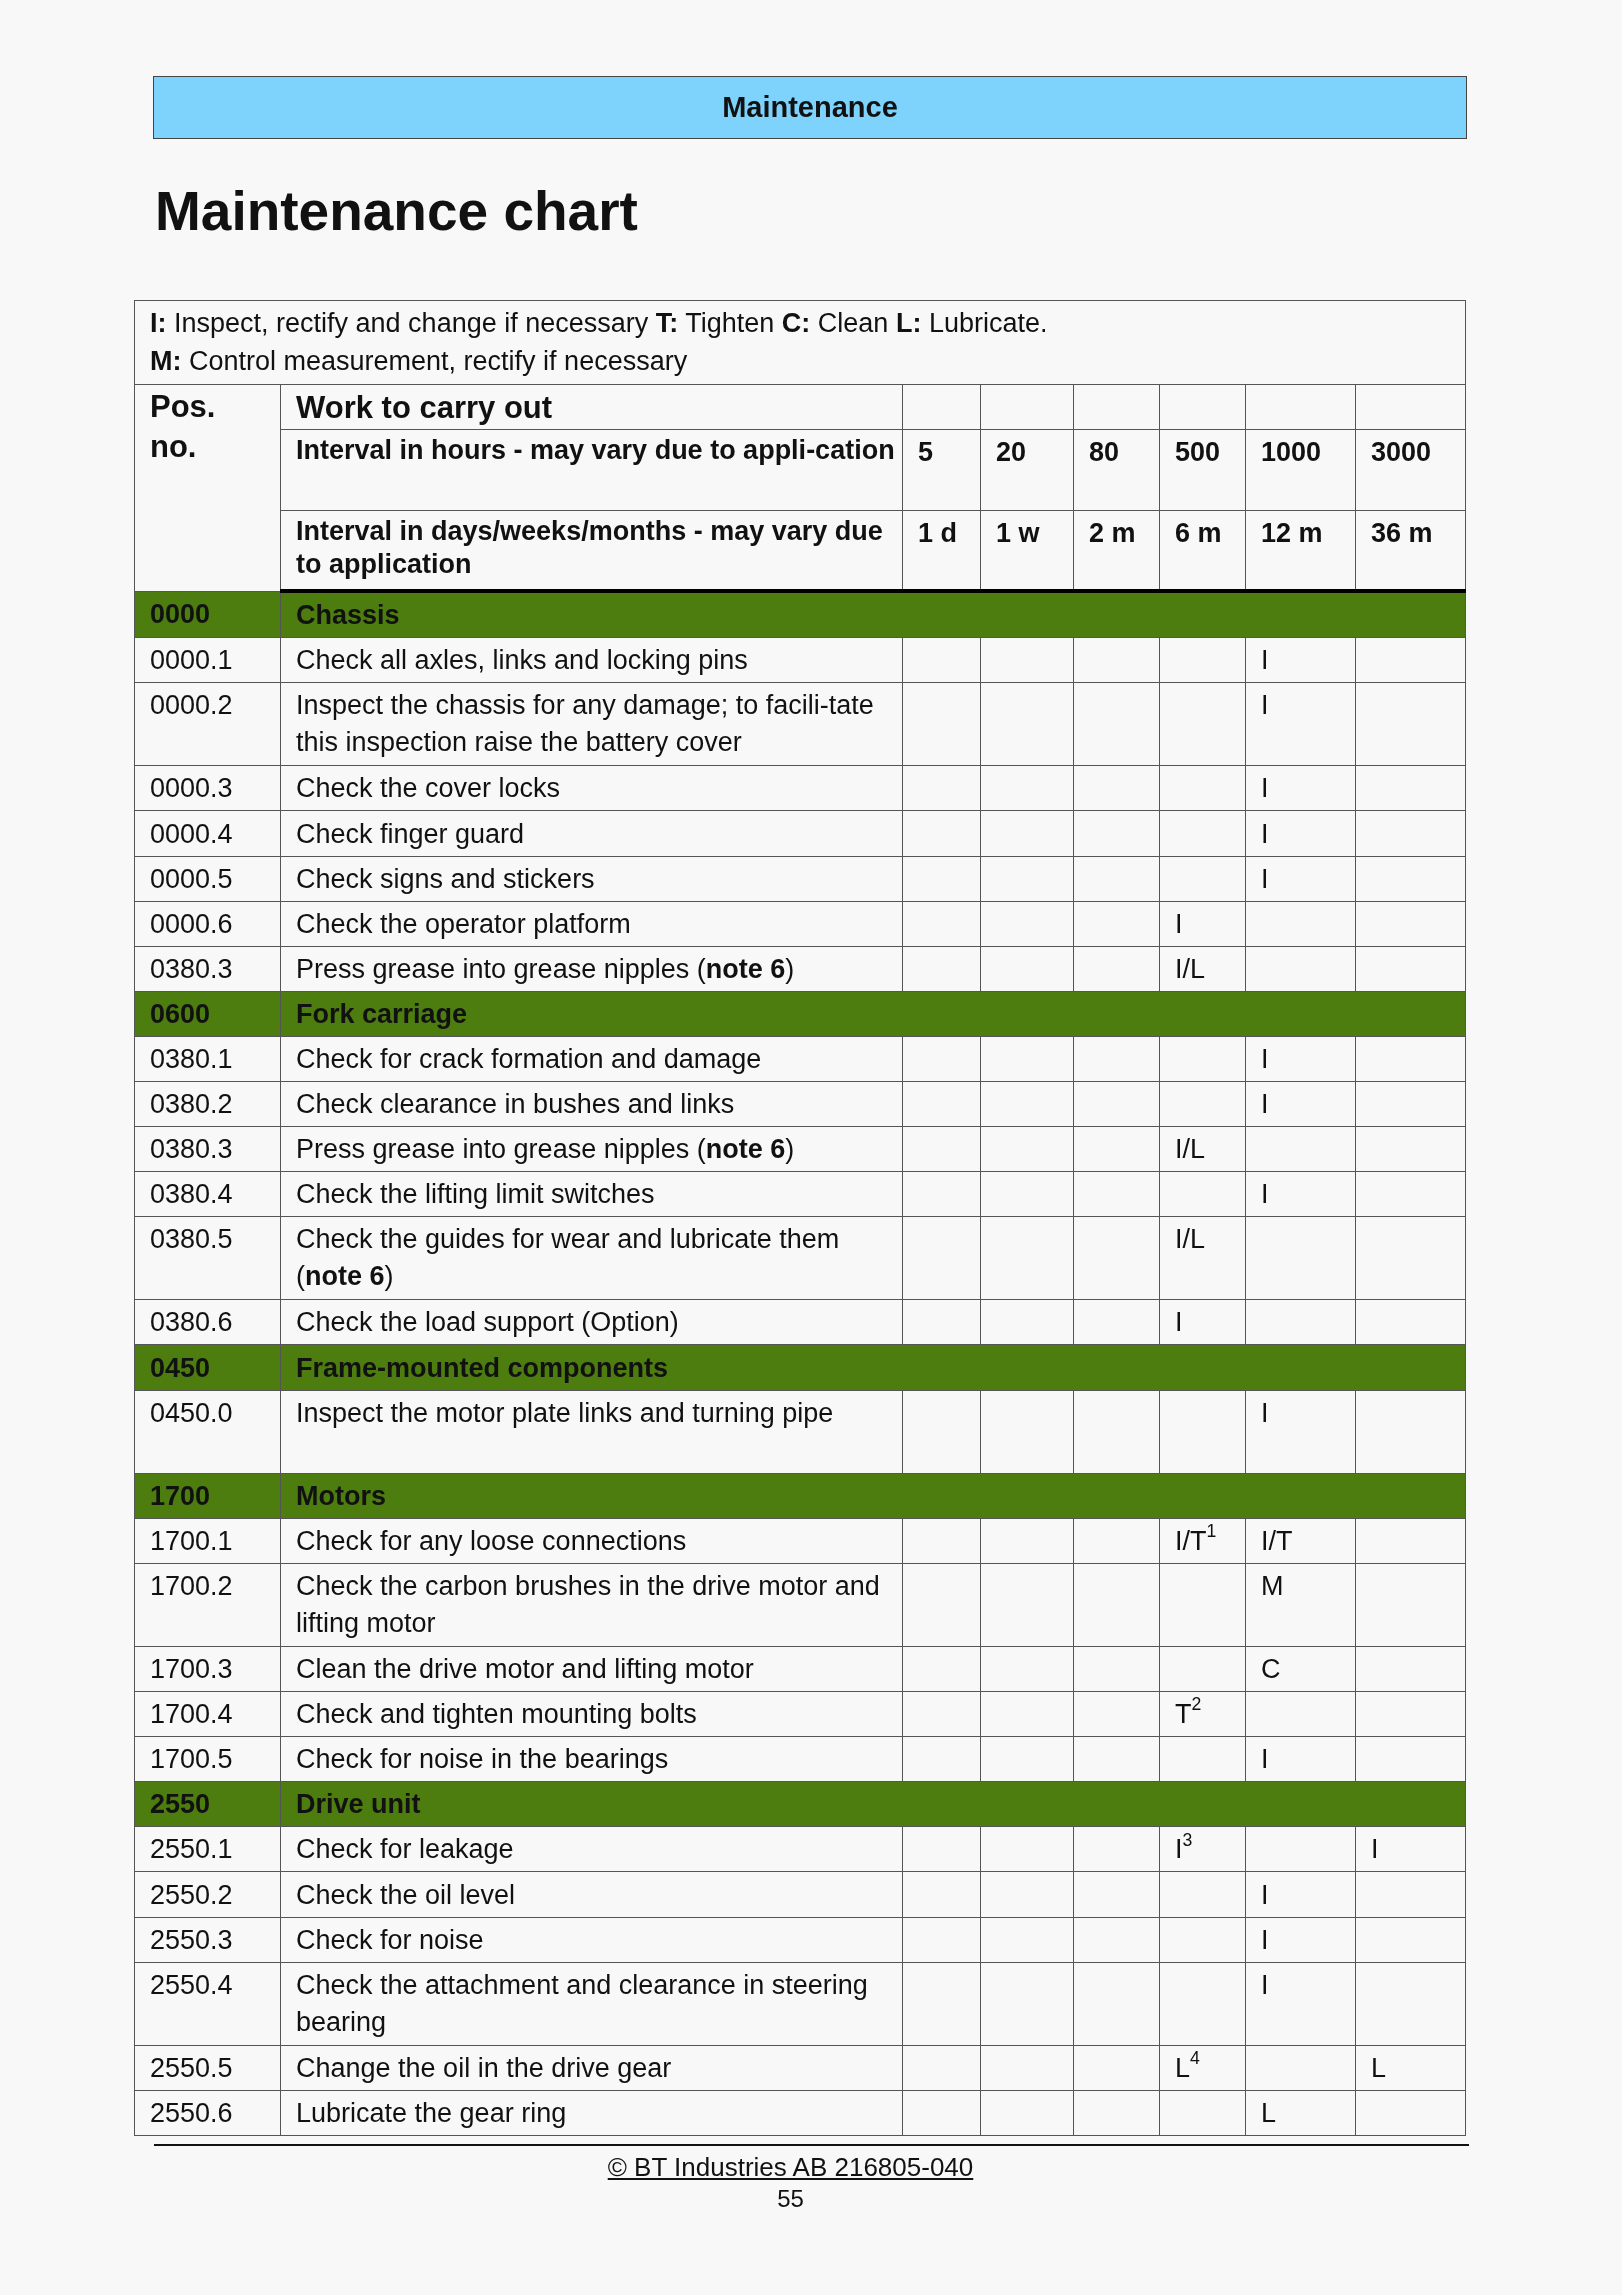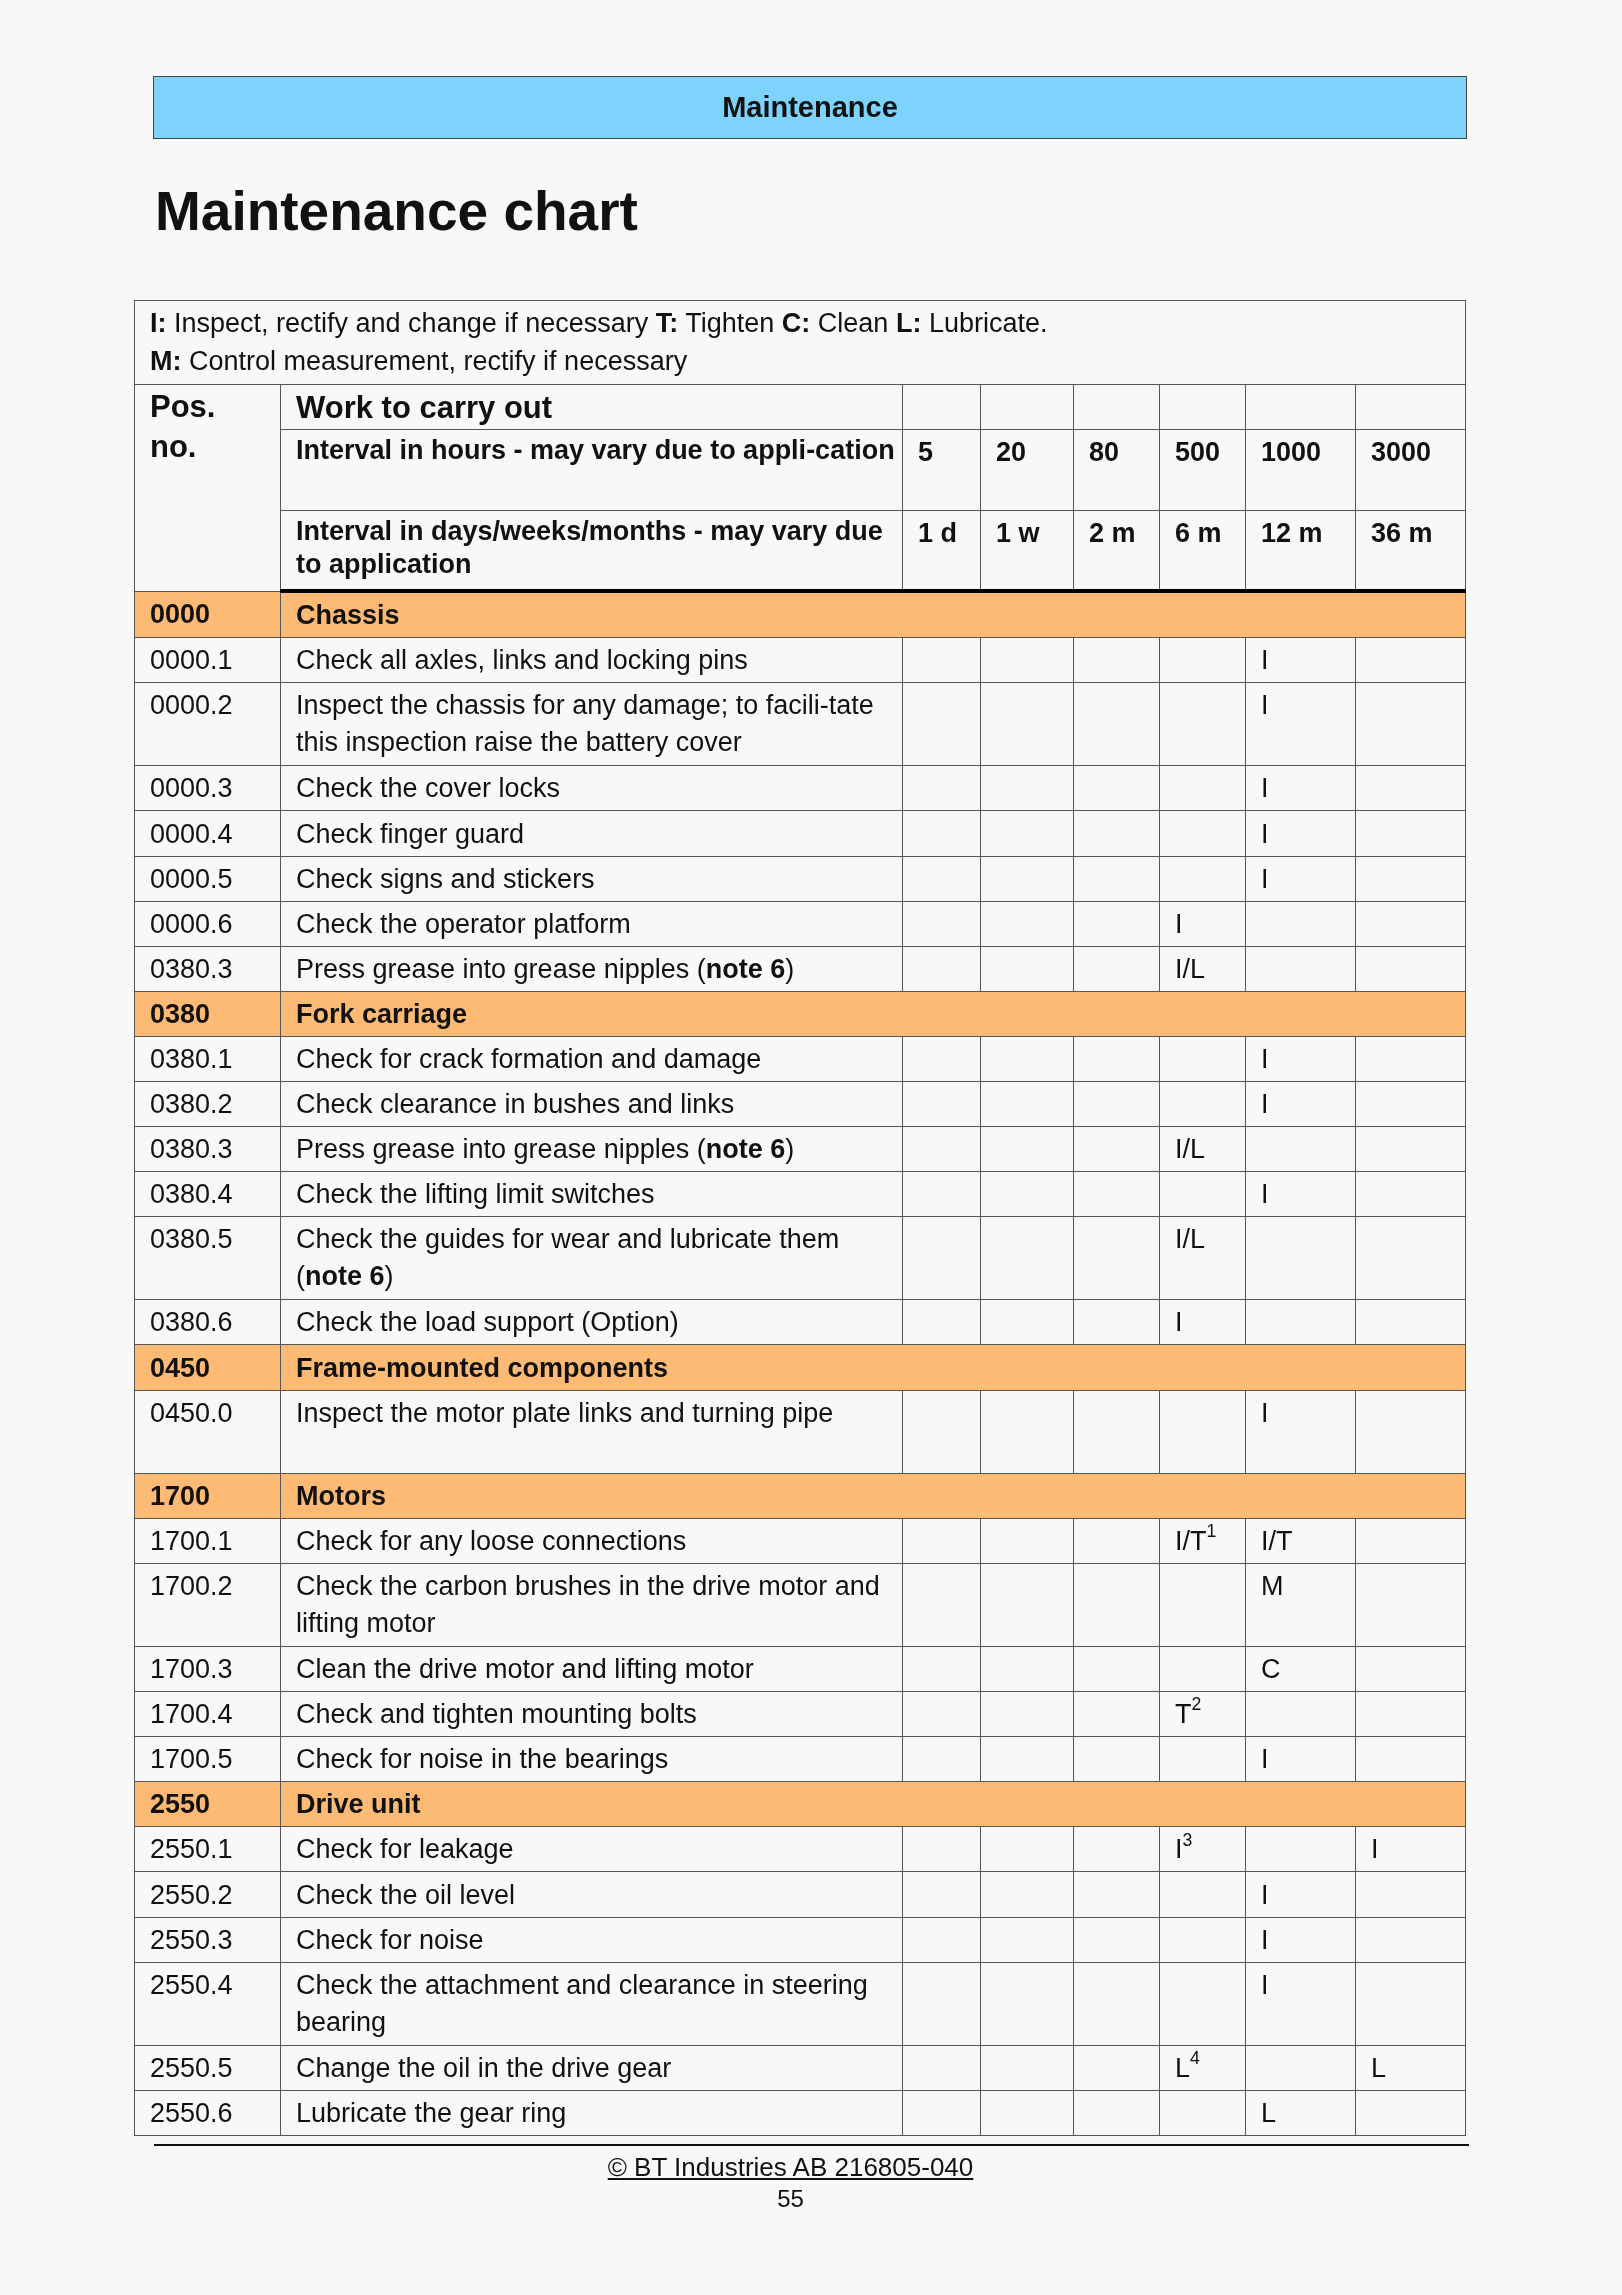--- a/index.html
+++ b/index.html
@@ -24,21 +24,21 @@
     border: 1.4px solid #555; vertical-align: top; padding: 4.1px 0 0 15px;
     line-height: 37px; overflow: visible; white-space: nowrap;
   }
   table.mc td.desc { white-space: normal; padding-right: 12.3px; }
   td.legend { white-space: normal !important; padding: 2.7px 15px 4.1px 15px !important; line-height: 38px !important; }
   td.poshead { font-weight: bold; font-size: 31px; line-height: 40px !important; padding-top: 2.7px !important; }
   td.workhead { font-weight: bold; font-size: 31px; }
   td.ivh { font-weight: bold; white-space: normal !important; line-height: 33px !important; }
   td.ivv { font-weight: bold; }
   tr.thick td { border-bottom: 4.1px solid #000; }
-  tr.sec td { background: #fdba74; font-weight: bold; }
+  tr.sec td { background: #4d7c0f; font-weight: bold; }
   tr.r1 td { height: 40px; }
   tr.r2 td { height: 78px; }
   tr.h0 td { height: 40px; }
   tr.h1 td { height: 76px; }
   tr.h2 td { height: 74px; }
   sup { font-size: 17.7px; line-height: 0; position: relative; top: -2.7px; }
   b.note { font-weight: bold; }
   .foot-line {
     position: absolute; left: 154px; top: 2144px; width: 1315px; height: 0;
     border-top: 2.7px solid #111;
@@ -175,21 +175,21 @@
         <td>0380.3</td>
         <td class="desc"><span>Press grease into grease nipples (</span><b class="note">note 6</b><span>)</span></td>
         <td><span></span></td>
         <td><span></span></td>
         <td><span></span></td>
         <td><span>I/L</span></td>
         <td><span></span></td>
         <td><span></span></td>
       </tr>
       <tr class="sec r1">
-        <td>0380</td>
+        <td>0600</td>
         <td colspan="7">Fork carriage</td>
       </tr>
       <tr class="r1">
         <td>0380.1</td>
         <td class="desc"><span>Check for crack formation and damage</span></td>
         <td><span></span></td>
         <td><span></span></td>
         <td><span></span></td>
         <td><span></span></td>
         <td><span>I</span></td>

